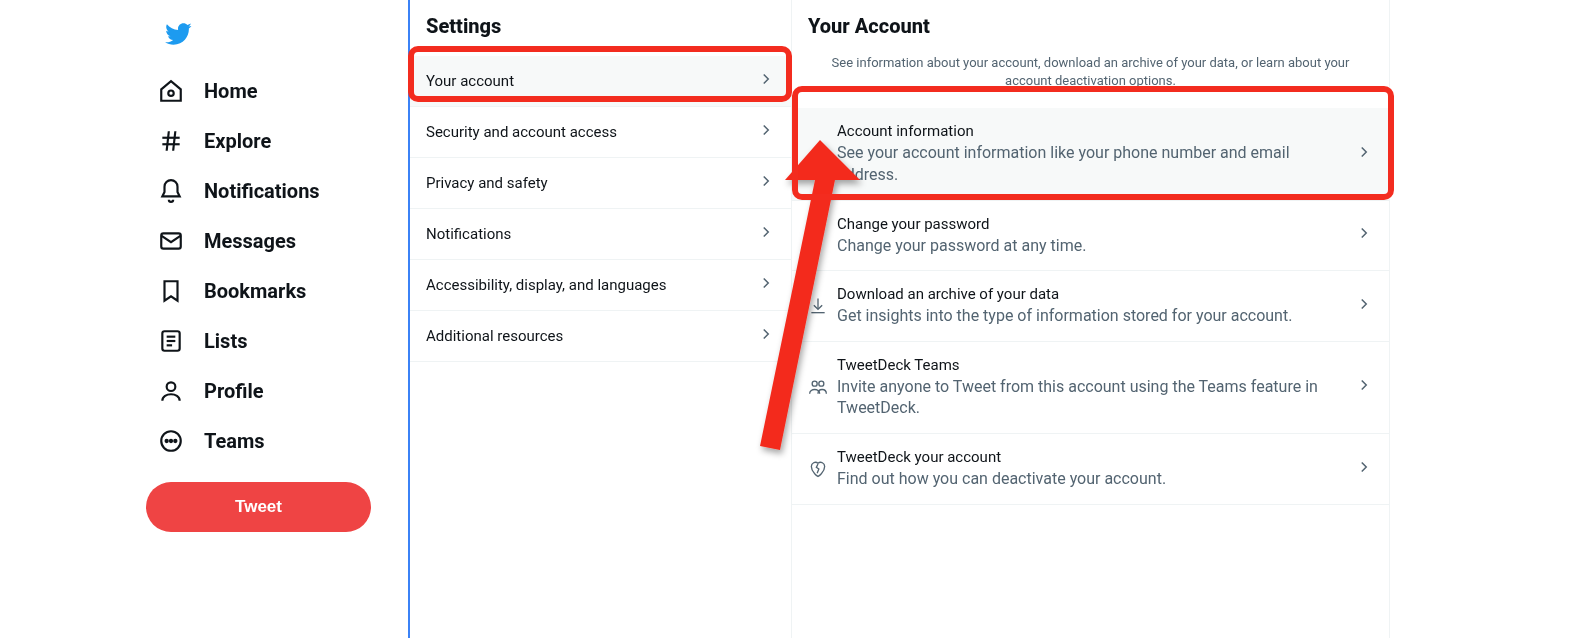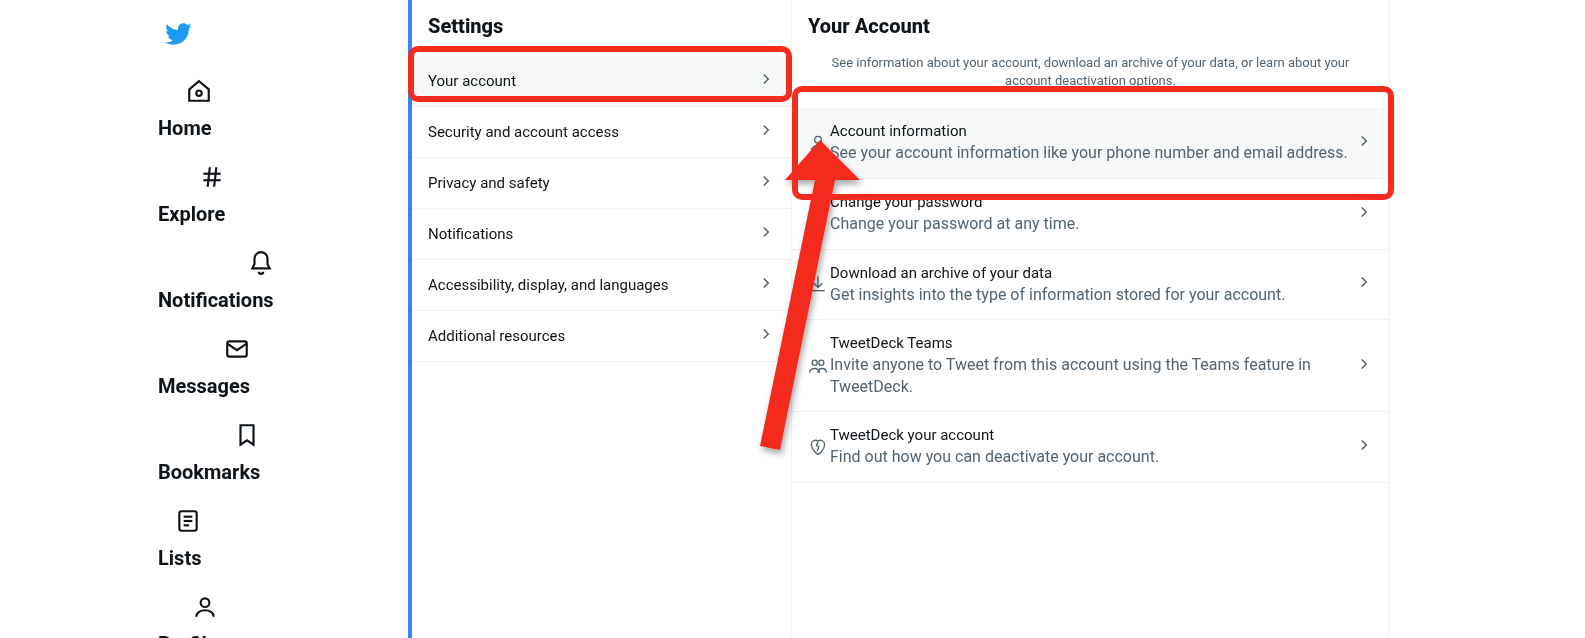--- a/index.html
+++ b/index.html
@@ -29,27 +29,26 @@
     height: 48px;
     display: flex;
     align-items: center;
     justify-content: center;
     margin-bottom: 8px;
     margin-left: 8px;
   }
   .logo svg { width: 28px; height: 28px; fill: #1d9bf0; }
   .nav-item {
     display: flex;
-    align-items: flex-end;
+    align-items: center;
     padding: 12px 12px;
-    gap: 12px;
+    gap: 20px;
     cursor: pointer;
     border-radius: 9999px;
     width: fit-content;
-    flex-direction: column;
   }
   .nav-icon {
     width: 26px;
     height: 26px;
     display: flex;
     align-items: center;
     justify-content: center;
   }
   .nav-icon svg { width: 26px; height: 26px; stroke: #0f1419; stroke-width: 2; fill: none; }
   .nav-label {
@@ -65,21 +64,21 @@
     color: #fff;
     border: none;
     border-radius: 9999px;
     font-size: 17px;
     font-weight: 700;
     cursor: pointer;
   }
   
   .settings-col {
     width: 384px;
-    border-left: 4px solid #3b82f6;
+    border-left: 2px solid #3b82f6;
     border-right: 1px solid #eff3f4;
     flex-shrink: 0;
   }
   .col-header {
     padding: 14px 16px 18px 16px;
     font-size: 20px;
     font-weight: 800;
   }
   .settings-item {
     display: flex;
@@ -109,21 +108,21 @@
     padding: 0 16px 18px 16px;
     font-size: 13px;
     color: #536471;
     line-height: 1.4;
     text-align: center;
   }
   .account-item {
     display: flex;
     align-items: center;
     padding: 14px 16px;
-    gap: 2px;
+    gap: 9px;
     border-bottom: 1px solid #eff3f4;
     cursor: pointer;
   }
   .account-item.highlighted {
     background: #f7f9f9;
   }
   .account-icon {
     width: 20px;
     height: 20px;
     flex-shrink: 0;

